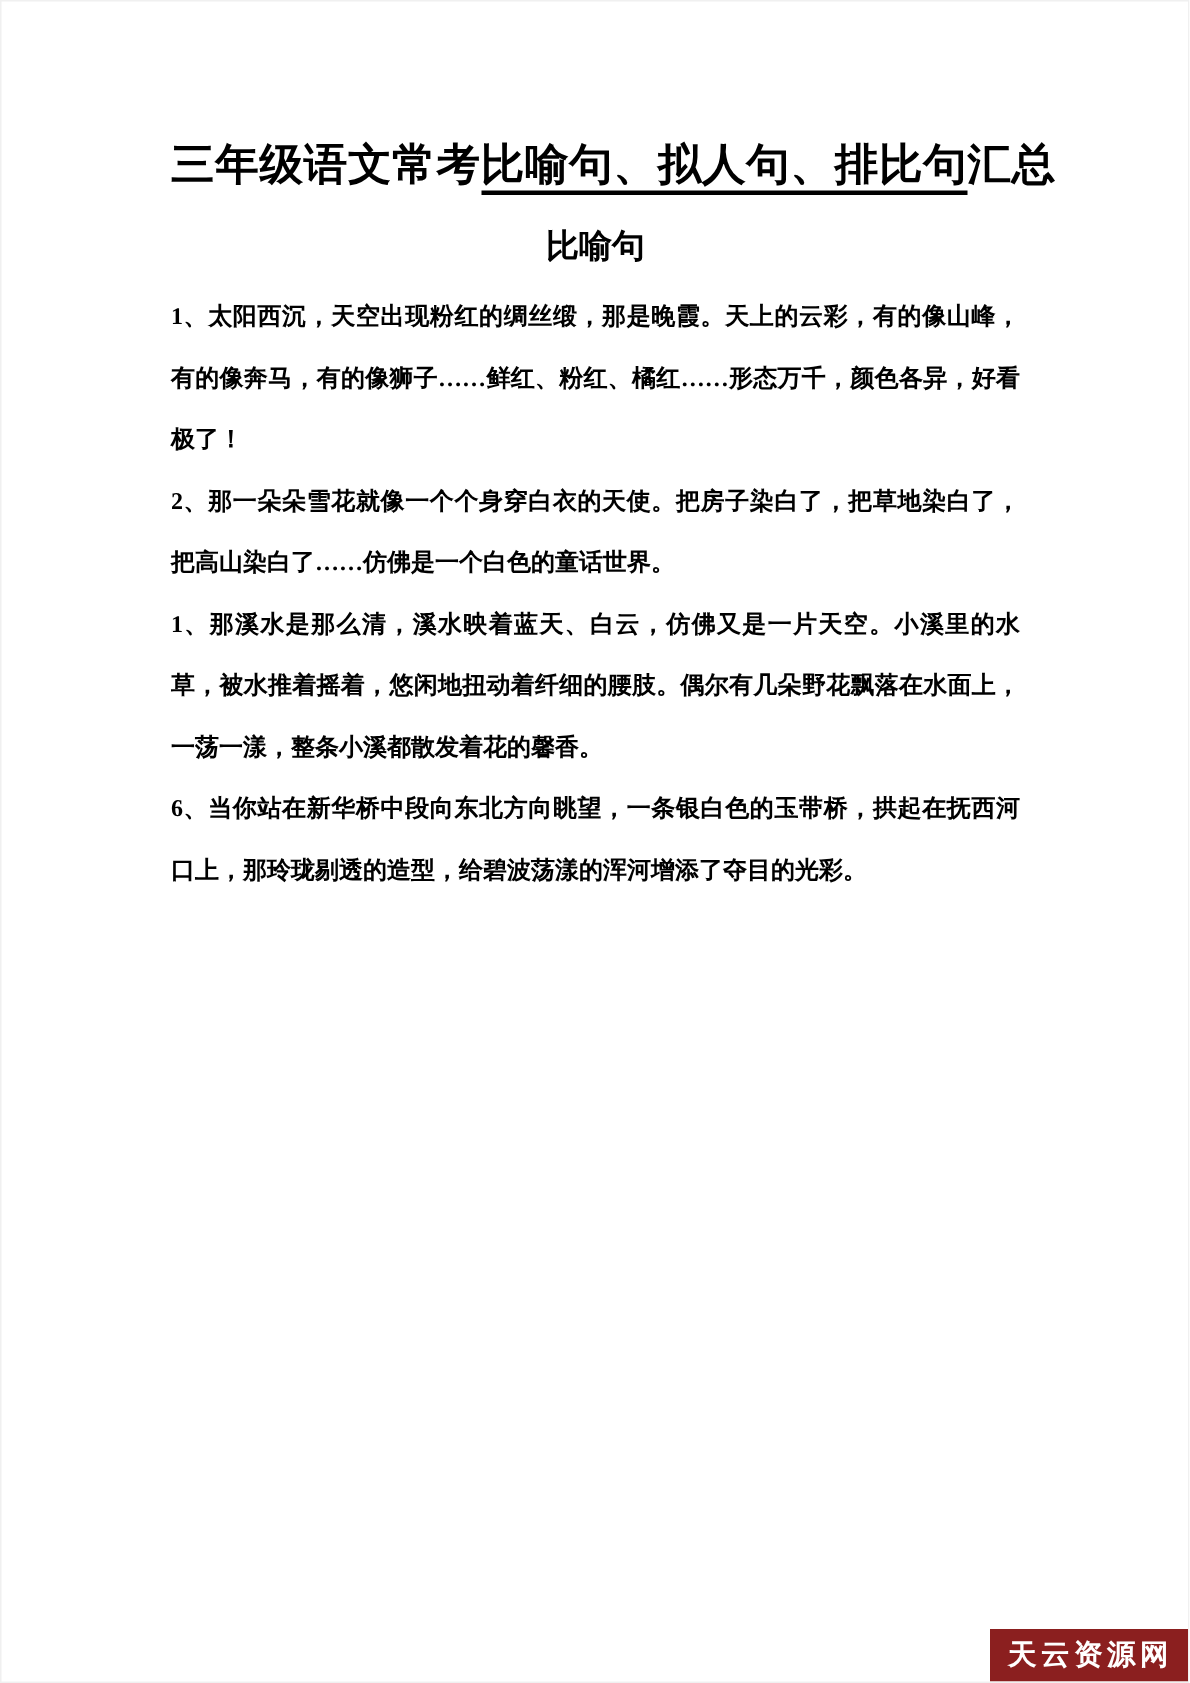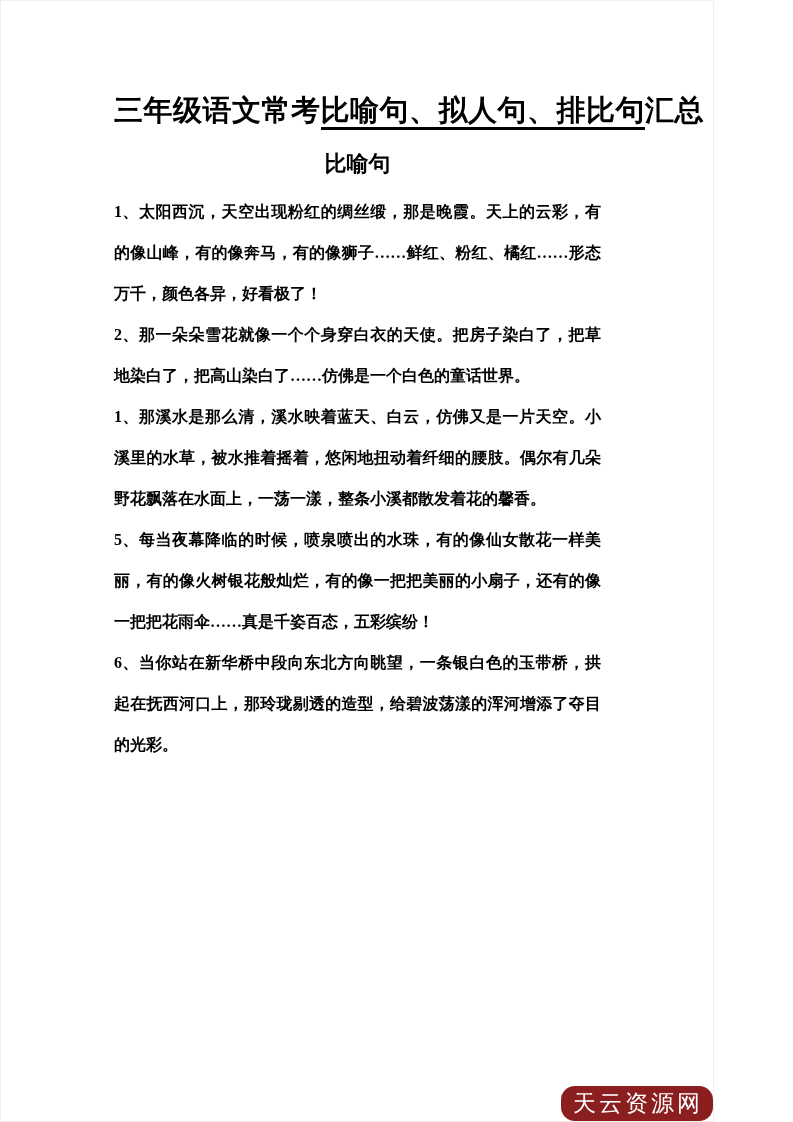--- a/index.html
+++ b/index.html
@@ -2,21 +2,21 @@
 <html><head>
 <meta charset="utf-8">
 <style>
   html, body {
     margin: 0;
     padding: 0;
     background: #ffffff;
   }
   .page {
     position: relative;
-    width: 714px;
+    width: 793px;
     height: 1122px;
     background: #ffffff;
     box-sizing: border-box;
     border: 1px solid #f0f0f0;
     overflow: hidden;
     font-family: "Liberation Serif", "DejaVu Serif", serif;
     color: #000000;
   }
   .content {
     box-sizing: border-box;
@@ -54,41 +54,39 @@
     text-justify: inter-ideograph;
   }
   .watermark {
     position: absolute;
     right: 0;
     bottom: 0;
     height: 35px;
     line-height: 35px;
     padding: 0 10px 0 12px;
     font-family: "Liberation Sans", "DejaVu Sans", sans-serif;
-    font-size: 23px;
-    font-weight: 400;
+    font-size: 19px;
+    font-weight: 700;
     letter-spacing: 3px;
     white-space: nowrap;
-    border-radius: 14px;
   }
 </style>
 </head>
 <body>
 
 <div class="page">
   <div class="content">
 
     <h1 class="doc-title"><span>三年级语文常考</span><span class="underlined">比喻句、拟人句、排比句</span><span>汇总</span></h1>
 
     <h2 class="section-heading">比喻句</h2>
 
     <div class="body-text">
       <p>1、太阳西沉，天空出现粉红的绸丝缎，那是晚霞。天上的云彩，有的像山峰，有的像奔马，有的像狮子……鲜红、粉红、橘红……形态万千，颜色各异，好看极了！</p>
       <p>2、那一朵朵雪花就像一个个身穿白衣的天使。把房子染白了，把草地染白了，把高山染白了……仿佛是一个白色的童话世界。</p>
       <p>1、那溪水是那么清，溪水映着蓝天、白云，仿佛又是一片天空。小溪里的水草，被水推着摇着，悠闲地扭动着纤细的腰肢。偶尔有几朵野花飘落在水面上，一荡一漾，整条小溪都散发着花的馨香。</p>
-      <p>5、每当夜幕降临的时候，喷泉喷出的水珠，有的像仙女散花一样美丽，有的像火树银花般灿烂，有的像一把把美丽的小扇子，还有的像一把把花雨伞……真是千姿百态，五彩缤纷！</p>
       <p>6、当你站在新华桥中段向东北方向眺望，一条银白色的玉带桥，拱起在抚西河口上，那玲珑剔透的造型，给碧波荡漾的浑河增添了夺目的光彩。</p>
     </div>
 
   </div>
 
   <div class="watermark" style="background-color: rgb(139, 31, 31); color: rgb(255, 255, 255);">天云资源网</div>
 </div>
 
 </body></html>

